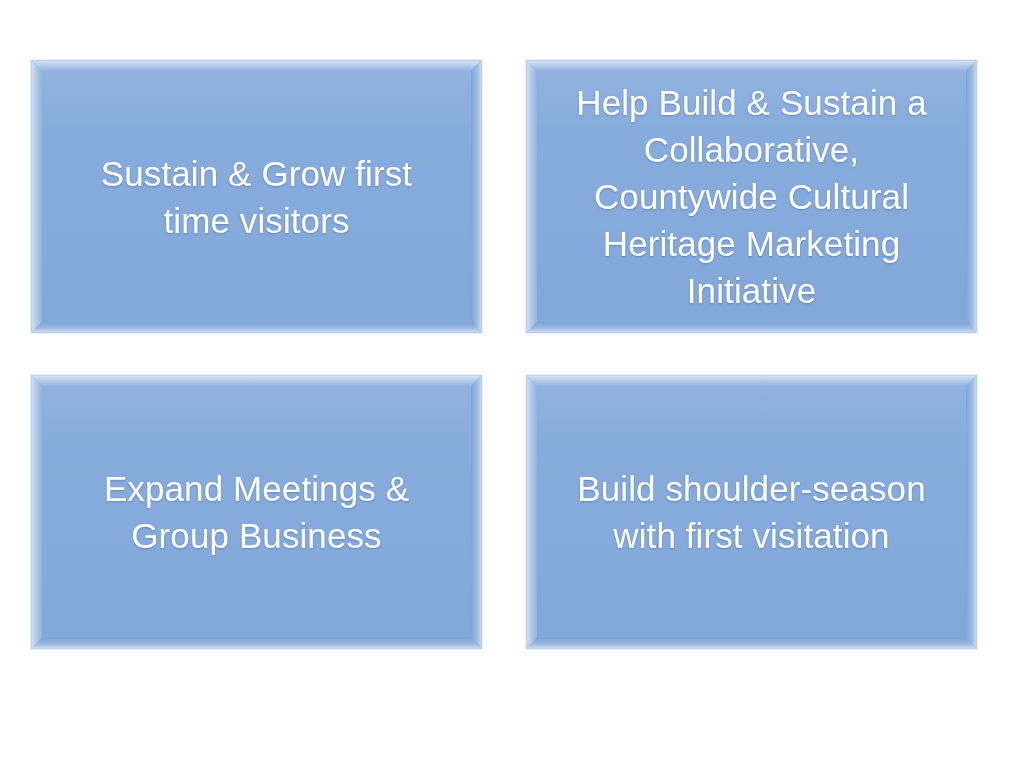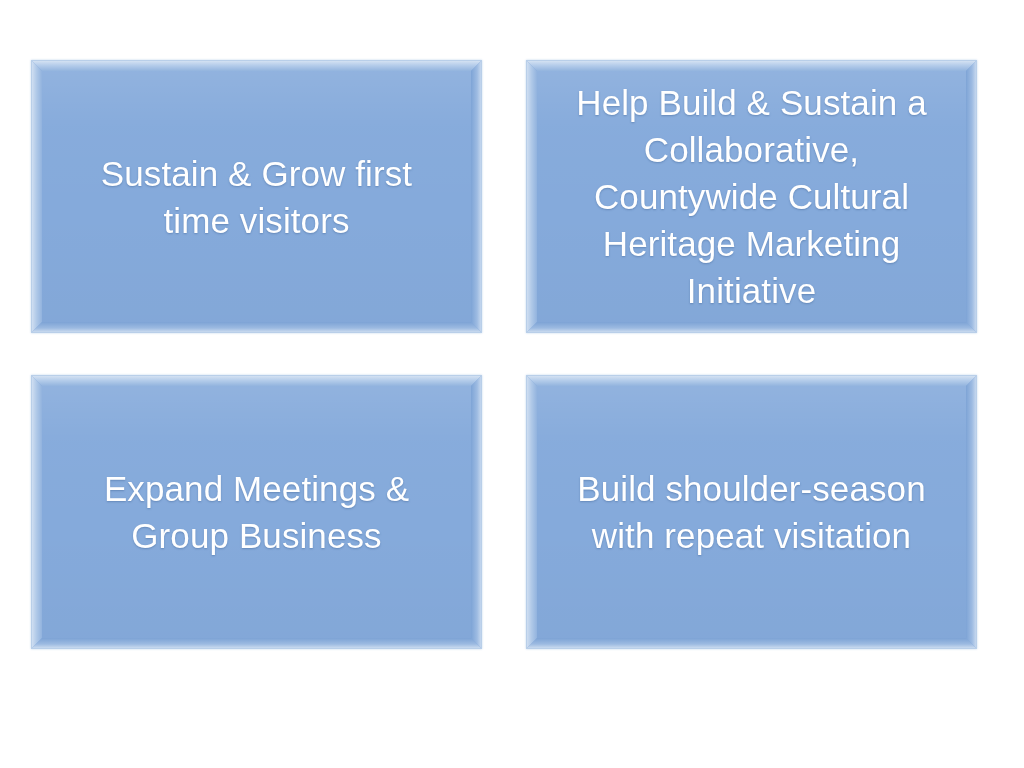--- a/index.html
+++ b/index.html
@@ -152,17 +152,17 @@
 Group Business</span>
     </div>
 
     <div class="block">
       <span class="bevel-top"></span>
       <span class="bevel-left"></span>
       <span class="bevel-right"></span>
       <span class="bevel-bottom"></span>
       <span class="face-sheen"></span>
       <span class="block-label">Build shoulder-season
-with repeat visitation</span>
+with first visitation</span>
     </div>
 
   </div>
 </div>
 
 </body></html>

